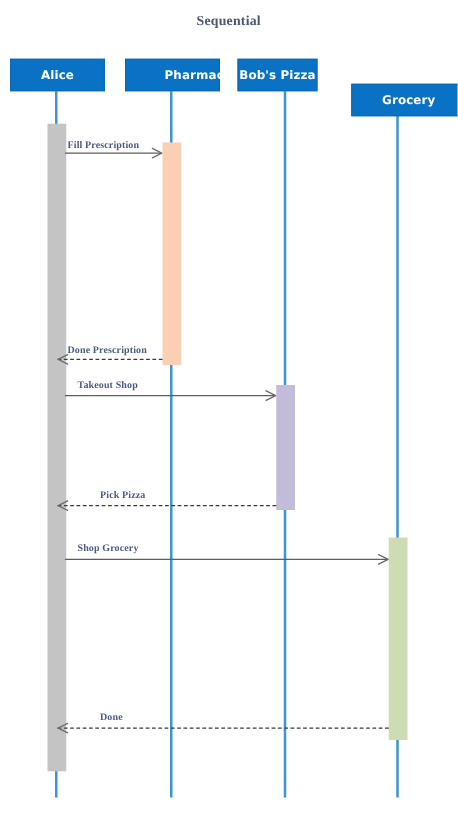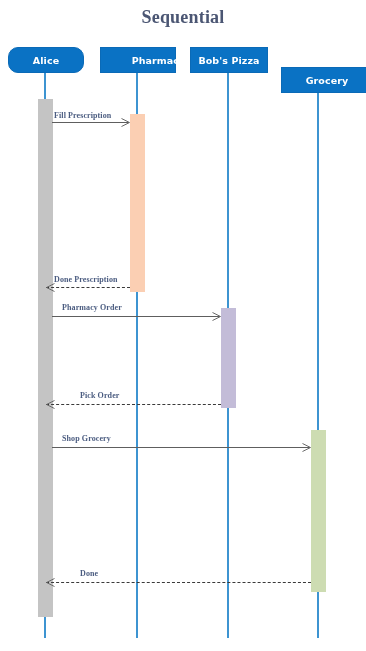--- a/index.html
+++ b/index.html
@@ -22,21 +22,21 @@
     background: #ffffff;
   }
   #diagram-title {
     position: absolute;
     left: 0;
     top: 9px;
     width: 366px;
     text-align: center;
     font-family: "Liberation Serif", "DejaVu Serif", serif;
     font-weight: bold;
-    font-size: 18px;
+    font-size: 11px;
     color: #4b5673;
     letter-spacing: 0.2px;
     line-height: 16px;
   }
   .lifeline {
     position: absolute;
     width: 2px;
     background: #3d94d1;
     z-index: 1;
   }
@@ -124,51 +124,51 @@
           <path d="M8.5 0.5 L0.5 4.5 L8.5 8.5" fill="none" stroke="#6a6a6a" stroke-width="1"></path>
         </svg>
       </div>
       <div class="msg-label" style="left: 54px; top: 275px; color: rgb(75, 92, 128);">Done Prescription</div>
       <div class="msg-line" style="left: 52px; top: 316px; width: 168px;"></div>
       <div class="arrow-head" style="top: 311.5px; left: 212px;">
         <svg width="9" height="9" viewBox="0 0 9 9">
           <path d="M0.5 0.5 L8.5 4.5 L0.5 8.5" fill="none" stroke="#6a6a6a" stroke-width="1"></path>
         </svg>
       </div>
-      <div class="msg-label" style="left: 62px; top: 303px; color: rgb(75, 92, 128);">Pharmacy Order</div>
+      <div class="msg-label" style="left: 62px; top: 303px; color: rgb(75, 92, 128);">Takeout Shop</div>
       <div class="msg-line dashed" style="left: 46px; top: 404px; width: 175px;"></div>
       <div class="arrow-head" style="top: 399.5px; left: 45.5px;">
         <svg width="9" height="9" viewBox="0 0 9 9">
           <path d="M8.5 0.5 L0.5 4.5 L8.5 8.5" fill="none" stroke="#6a6a6a" stroke-width="1"></path>
         </svg>
       </div>
-      <div class="msg-label" style="left: 80px; top: 391px; color: rgb(75, 92, 128);">Pick Order</div>
+      <div class="msg-label" style="left: 80px; top: 391px; color: rgb(75, 92, 128);">Pick Pizza</div>
       <div class="msg-line" style="left: 52px; top: 447px; width: 258px;"></div>
       <div class="arrow-head" style="top: 442.5px; left: 302px;">
         <svg width="9" height="9" viewBox="0 0 9 9">
           <path d="M0.5 0.5 L8.5 4.5 L0.5 8.5" fill="none" stroke="#6a6a6a" stroke-width="1"></path>
         </svg>
       </div>
       <div class="msg-label" style="left: 62px; top: 434px; color: rgb(75, 92, 128);">Shop Grocery</div>
       <div class="msg-line dashed" style="left: 46px; top: 582px; width: 265px;"></div>
       <div class="arrow-head" style="top: 577.5px; left: 45.5px;">
         <svg width="9" height="9" viewBox="0 0 9 9">
           <path d="M8.5 0.5 L0.5 4.5 L8.5 8.5" fill="none" stroke="#6a6a6a" stroke-width="1"></path>
         </svg>
       </div>
       <div class="msg-label" style="left: 80px; top: 569px; color: rgb(75, 92, 128);">Done</div>
     </div>
   <div id="actors-layer">
-      <div class="actor-box" style="left: 8px; top: 47px; width: 76px; background: rgb(10, 114, 196); border-radius: 10px;">
+      <div class="actor-box" style="left: 8px; top: 47px; width: 76px; background: rgb(10, 114, 196);">
         <span class="actor-label" style="color: rgb(255, 255, 255);">Alice</span>
       </div>
       <div class="actor-box" style="left: 100px; top: 47px; width: 76px; background: rgb(10, 114, 196); padding-left: 41px;">
         <span class="actor-label" style="color: rgb(255, 255, 255);">Pharmacy</span>
       </div>
-      <div class="actor-box" style="left: 190px; top: 47px; width: 78px; background: rgb(10, 114, 196);">
+      <div class="actor-box" style="left: 190px; top: 47px; width: 64px; background: rgb(10, 114, 196);">
         <span class="actor-label" style="color: rgb(255, 255, 255);">Bob's Pizza</span>
       </div>
       <div class="actor-box" style="left: 281px; top: 47px; width: 92px; background: rgb(10, 114, 196); margin-top: 20px;">
         <span class="actor-label" style="color: rgb(255, 255, 255);">Grocery</span>
       </div>
     </div>
 
 </div>
 
 </body></html>

